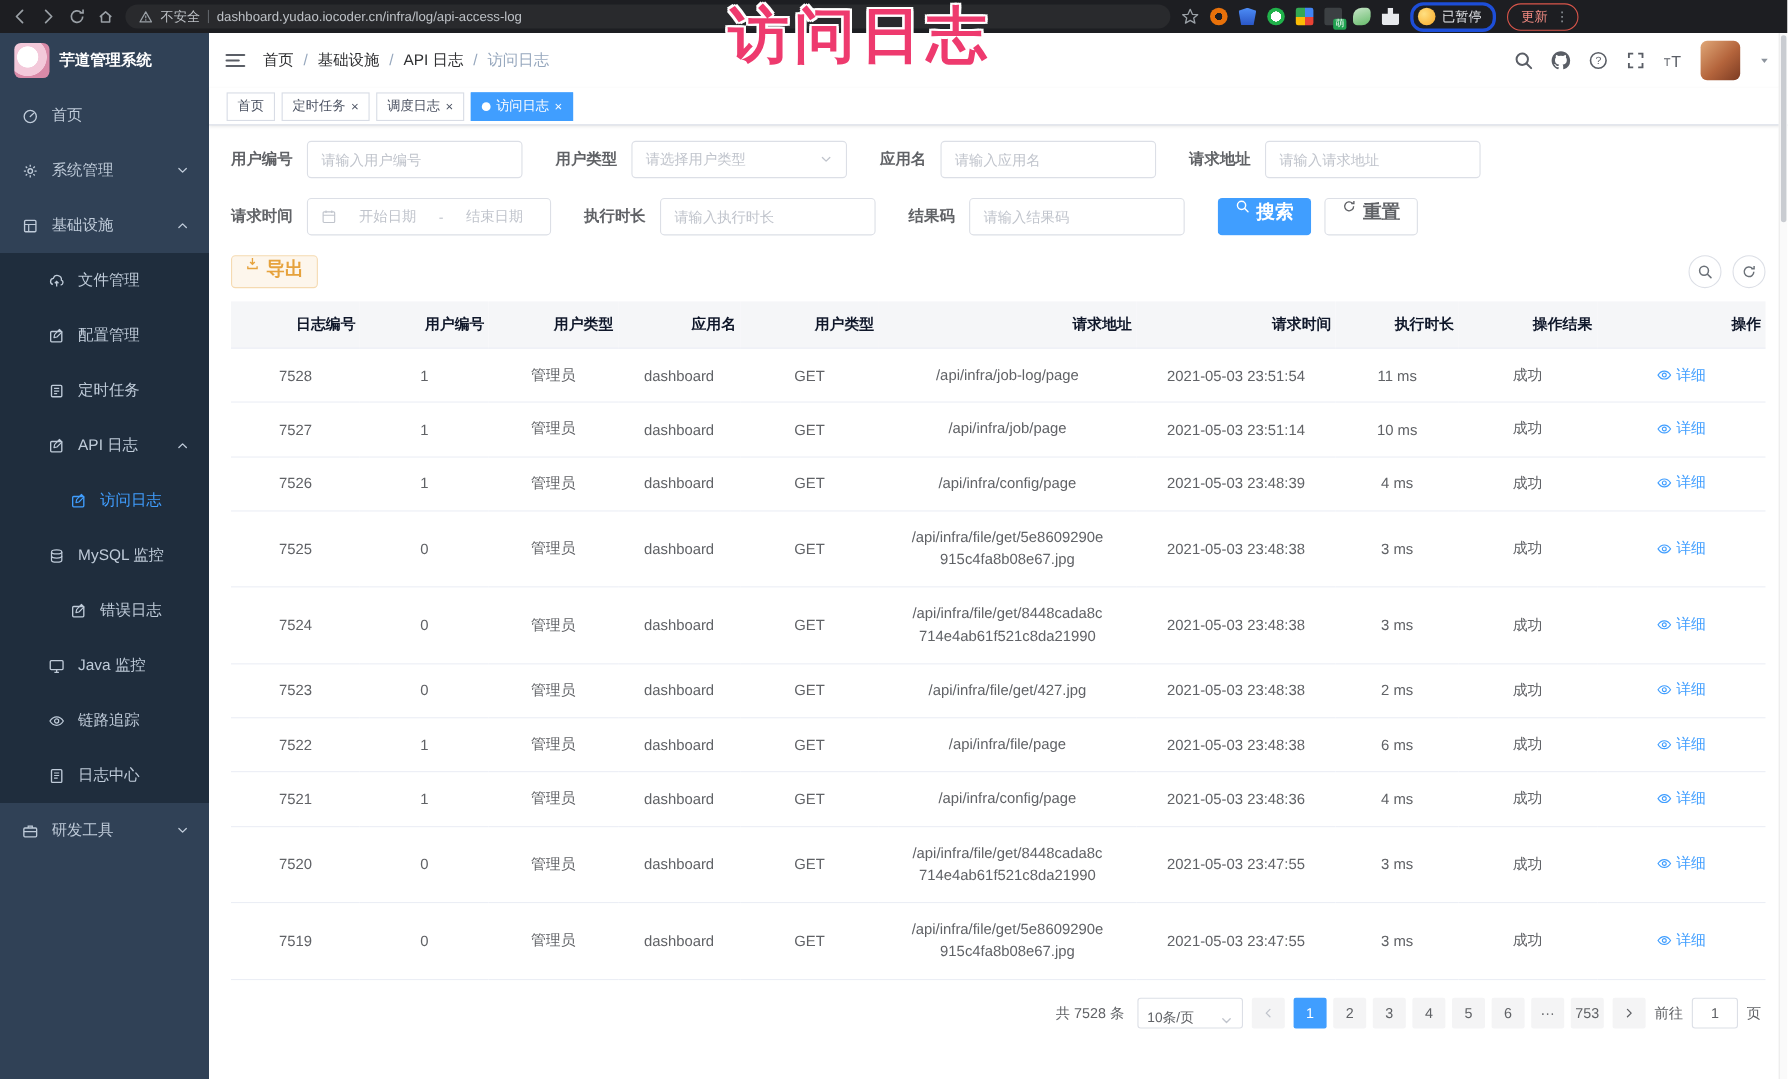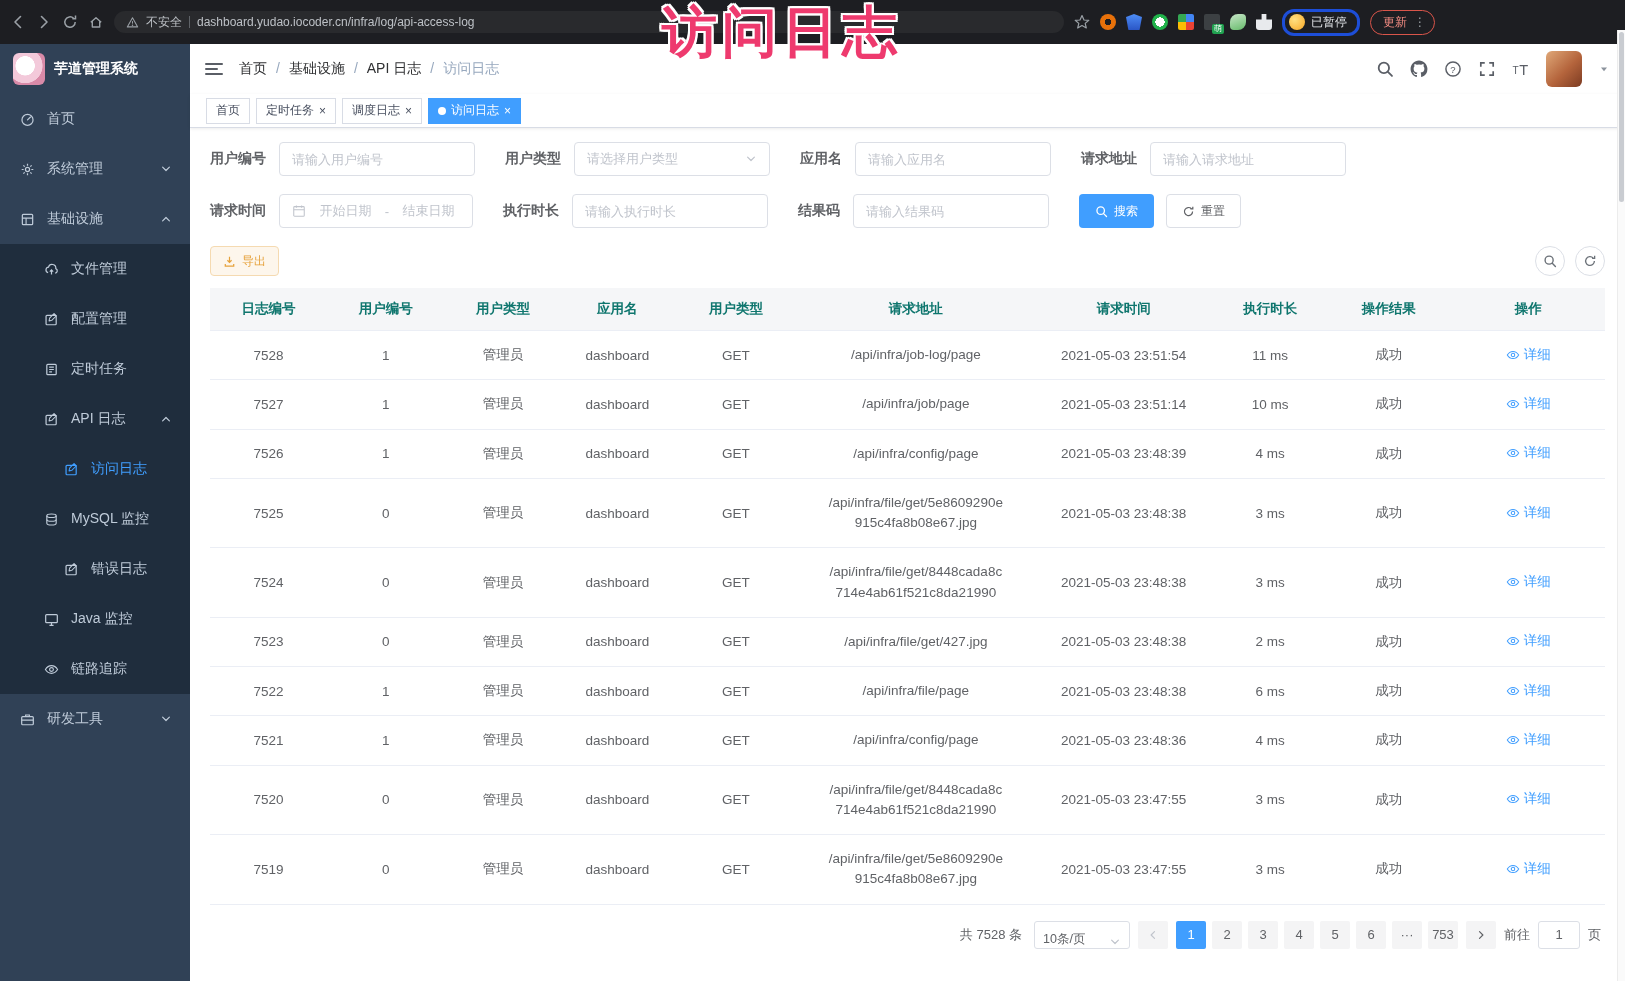--- a/index.html
+++ b/index.html
@@ -1,21 +1,21 @@
 <!DOCTYPE html>
 <html><head>
 <meta charset="utf-8">
 <style>
   * { box-sizing: border-box; margin: 0; padding: 0; }
   html,body { width:1625px; height:981px; overflow:hidden; }
   body { font-family:"Liberation Sans","DejaVu Sans",sans-serif; background:#fff; position:relative; }
   svg { display:block; }
 
   
-  .browser-bar { height:44px; background:#1d1e22; display:flex; align-items:center; padding:0 10px; gap:10px; color:#9aa0a6; }
+  .browser-bar { height:30px; background:#1d1e22; display:flex; align-items:center; padding:0 10px; gap:10px; color:#9aa0a6; }
   .bicon { width:16px; height:16px; color:#9aa0a6; flex:none; }
   .url-box { height:22px; width:950px; background:#292a2d; border-radius:11px; display:flex; align-items:center; padding:0 12px; gap:7px; font-size:12px; color:#bdc1c6; }
   .url-sep { width:1px; height:12px; background:#5f6368; }
   .url-text { white-space:nowrap; overflow:hidden; }
   .ext { width:16px; height:16px; border-radius:3px; flex:none; position:relative; }
   .ext-orange { border-radius:50%; background:radial-gradient(circle,#1d1e22 0 28%, #e8710a 30%); }
   .ext-shield { background:linear-gradient(180deg,#4d8df6,#2a56c6); clip-path:polygon(50% 0,100% 18%,85% 100%,15% 100%,0 18%); }
   .ext-green  { border-radius:50%; background:radial-gradient(circle at 50% 50%, #fff 0 40%, #20b24a 42%); }
   .ext-grid   { background:conic-gradient(#4285f4 0 25%, #ea4335 0 50%, #fbbc05 0 75%, #34a853 0); border-radius:2px; }
   .ext-dark   { background:#3c4043; border-radius:2px; }
@@ -72,37 +72,37 @@
   
   .content { flex:1; padding:14px 20px 0; position:relative; }
   .filter-row { display:flex; align-items:center; margin-bottom:18px; font-size:14px; color:#606266; }
   .f-item { display:flex; align-items:center; margin-right:30px; }
   .f-label { font-weight:700; margin-right:13px; white-space:nowrap; }
   .f-input { position:relative; display:flex; align-items:center; width:196px; height:34px; border:1px solid #dcdfe6; border-radius:4px; padding:0 12px; color:#c0c4cc; font-size:13px; background:#fff; }
   .f-input input { border:none; outline:none; width:100%; font:inherit; color:#0c4a6e; }
   .f-input input::placeholder { color:#c0c4cc; }
   .f-select { justify-content:space-between; cursor:pointer; }
   .sel-arrow { width:12px; height:12px; color:#c0c4cc; flex:none; }
-  .f-date { width:194px; gap:8px; }
+  .f-date { width:222px; gap:8px; }
   .cal-icon { width:14px; height:14px; color:#c0c4cc; flex:none; }
   .date-ph { flex:1; text-align:center; }
   .date-sep { color:#c0c4cc; }
-  .btn { display:inline-flex; align-items:center; gap:6px; height:34px; padding:0 15px; border-radius:4px; font-size:12px; cursor:pointer; border:1px solid transparent; }
+  .btn { display:inline-flex; gap:6px; height:34px; padding:0 15px; border-radius:4px; font-size:17px; cursor:pointer; border:1px solid transparent;font-weight:bold; }
   .btn .bsvg { width:13px; height:13px; }
   .btn-search { background:#409eff; color:#fff; }
   .btn-reset { background:#fff; border-color:#dcdfe6; color:#606266; margin-left:12px; }
 
   .toolbar-row { display:flex; align-items:center; margin-bottom:12px; }
   .btn-export { height:30px; padding:0 12px; background:#fdf6ec; border:1px solid #f5dab1; color:#e6a23c; }
   .toolbar-right { margin-left:auto; display:flex; gap:10px; }
   .circle-btn { width:30px; height:30px; border-radius:50%; border:1px solid #dcdfe6; display:flex; align-items:center; justify-content:center; color:#6b7178; cursor:pointer; background:#fff; }
   .circle-btn .bsvg { width:14px; height:14px; }
 
   table.log-table { width:100%; border-collapse:collapse; font-size:13.5px; color:#606266; text-align:center; table-layout:fixed; }
-  .log-table th { background:#f5f6f8; color:#0f766e; font-weight:700; padding:12px 4px; border-bottom:1px solid #ebeef5; }
+  .log-table th { background:#f5f6f8; color:#0f172a; font-weight:700; padding:12px 4px; border-bottom:1px solid #ebeef5;text-align:right; }
   .log-table td { padding:14px 6px; border-bottom:1px solid #ebeef5; }
   td.url-cell { word-break:break-all; line-height:1.5; padding-left:28px; padding-right:28px; }
   .detail { color:#409eff; display:inline-flex; align-items:center; gap:4px; cursor:pointer; text-decoration:none; }
   .detail .licon { width:14px; height:14px; }
 
   .pagination { display:flex; align-items:center; justify-content:flex-end; gap:8px; margin:16px 4px 0 0; font-size:13px; color:#606266; }
   .total { margin-right:4px;text-align:center; }
   .size-select { width:96px; height:28px; border:1px solid #dcdfe6; border-radius:3px; display:flex; align-items:flex-end; justify-content:space-between; padding:0 8px; color:#606266; font-size:12.5px; cursor:pointer; }
   .pages { display:flex; gap:6px; }
   .page-btn { min-width:30px; height:28px; padding:0 4px; background:#f4f4f5; border-radius:2px; display:inline-flex; align-items:center; justify-content:center; color:#606266; font-size:13px; cursor:pointer; }
@@ -330,20 +330,30 @@
           <span class="micon">
             <svg viewBox="0 0 16 16" width="100%" height="100%">
               <path d="M1.5 8S4 3.9 8 3.9 14.5 8 14.5 8 12 12.1 8 12.1 1.5 8 1.5 8z" fill="none" stroke="currentColor" stroke-width="1.2"></path>
               <circle cx="8" cy="8" r="2" fill="none" stroke="currentColor" stroke-width="1.2"></circle>
             </svg>
           </span>
           <span class="mlabel">链路追踪</span>
 
         </div>
 
+        <div class="menu-item sub">
+          <span class="micon">
+            <svg viewBox="0 0 16 16" width="100%" height="100%">
+              <rect x="3" y="1.8" width="10" height="12.4" rx="1" fill="none" stroke="currentColor" stroke-width="1.3"></rect>
+              <path d="M5.5 5h5M5.5 7.5h5M5.5 10h3.5" stroke="currentColor" stroke-width="1.1"></path>
+            </svg>
+          </span>
+          <span class="mlabel">日志中心</span>
+
+        </div>
 
         <div class="menu-item top">
           <span class="micon">
             <svg viewBox="0 0 16 16" width="100%" height="100%">
               <rect x="1.8" y="5" width="12.4" height="8.6" rx="1" fill="none" stroke="currentColor" stroke-width="1.3"></rect>
               <path d="M6 5V3.2h4V5M1.8 8.6h12.4" fill="none" stroke="currentColor" stroke-width="1.2"></path>
             </svg>
           </span>
           <span class="mlabel">研发工具</span>
           <span class="arrow down">

